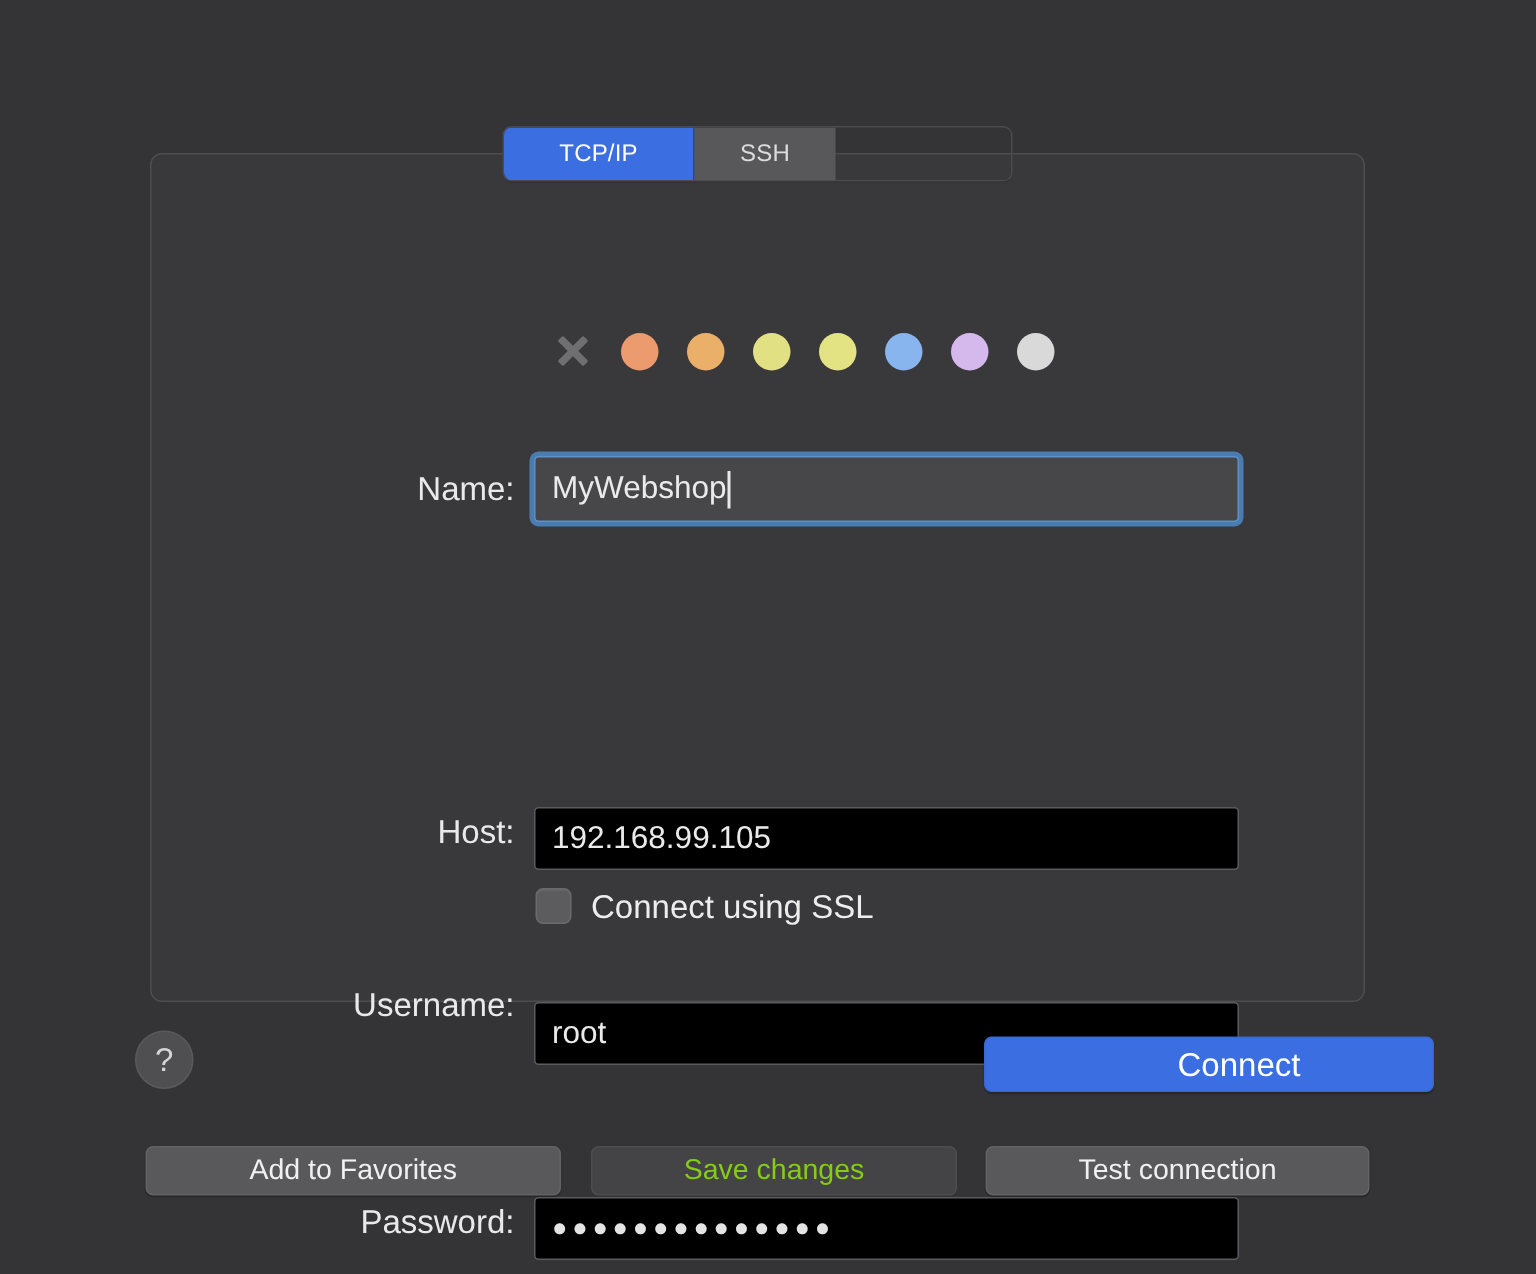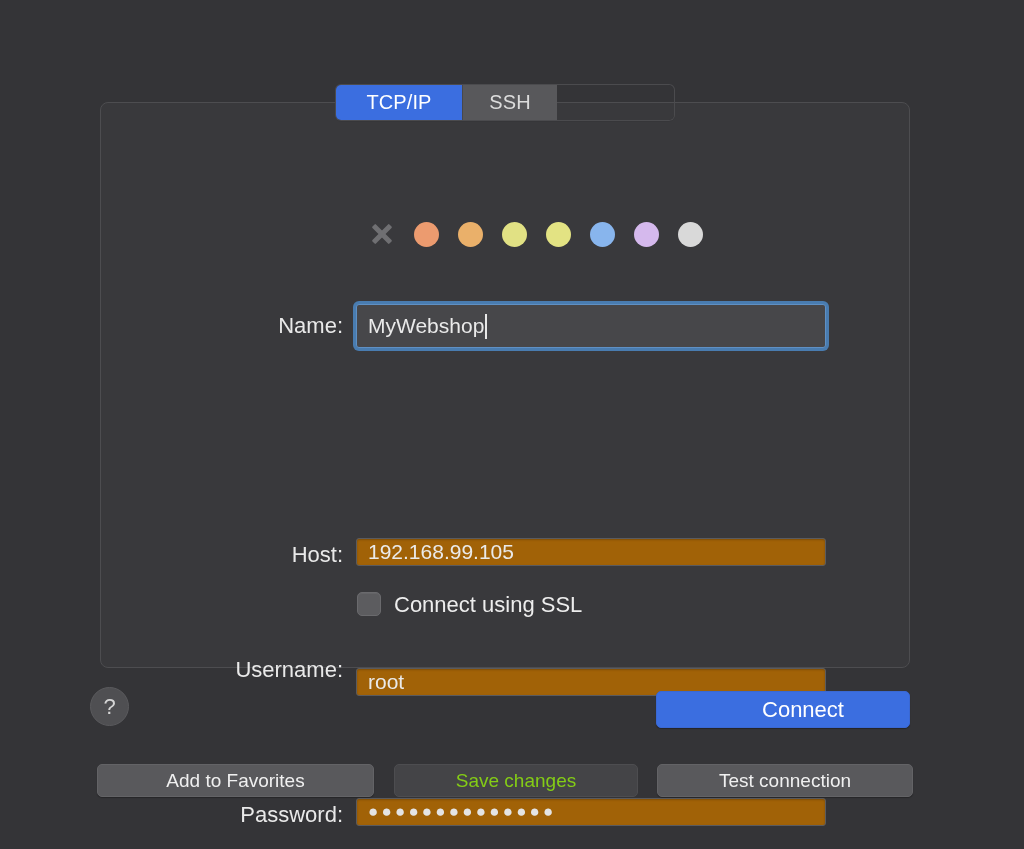--- a/index.html
+++ b/index.html
@@ -27,21 +27,21 @@
     border-radius: 5px;
     overflow: hidden;
     box-shadow: 0 0 0 1px #4b4b4e, 0 1px 1px rgba(0,0,0,0.35);
     z-index: 5;
   }
   .tab {
     flex: 0 0 auto;
     display: flex;
     align-items: center;
     justify-content: center;
-    font-size: 20px;
+    font-size: 16px;
     color: #dcdcdc;
     background: #58585b;
     letter-spacing: 0.1px;
     cursor: default;
     border-right: 1px solid #48484b;
     text-align: center;
   }
   .tab:last-child { border-right: none; }
   .tab.active {
     background: #3b6ee0;
@@ -75,22 +75,22 @@
     right: 681px;   
     font-size: 22px;
     color: #e9e9e9;
     text-align: right;
     white-space: nowrap;
   }
   .field {
     position: absolute;
     left: 356px;
     width: 470px;
-    height: 28px;
-    background: #a16207;
+    height: 42px;
+    background: #000000;
     border: 1px solid #5b5b5e;
     border-radius: 3px;
     box-sizing: border-box;
     display: flex;
     align-items: center;
     padding-left: 11px;
     font-size: 21px;
     color: #eaeaea;
     box-shadow: inset 0 1px 2px rgba(0,0,0,0.22);
   }
@@ -214,21 +214,21 @@
     display: flex;
     align-items: center;
     justify-content: center;
     cursor: default;
   }
 
   .connectbtn {
     position: absolute;
     left: 656px;
     top: 691px;
-    width: 254px;
+    width: 300px;
     height: 37px;
     background: #3b6ee0;
     border: 1px solid #3a68d2;
     border-radius: 5px;
     box-sizing: border-box;
     color: #ffffff;
     font-size: 22px;
     display: flex;
     align-items: center;
     justify-content: center;

